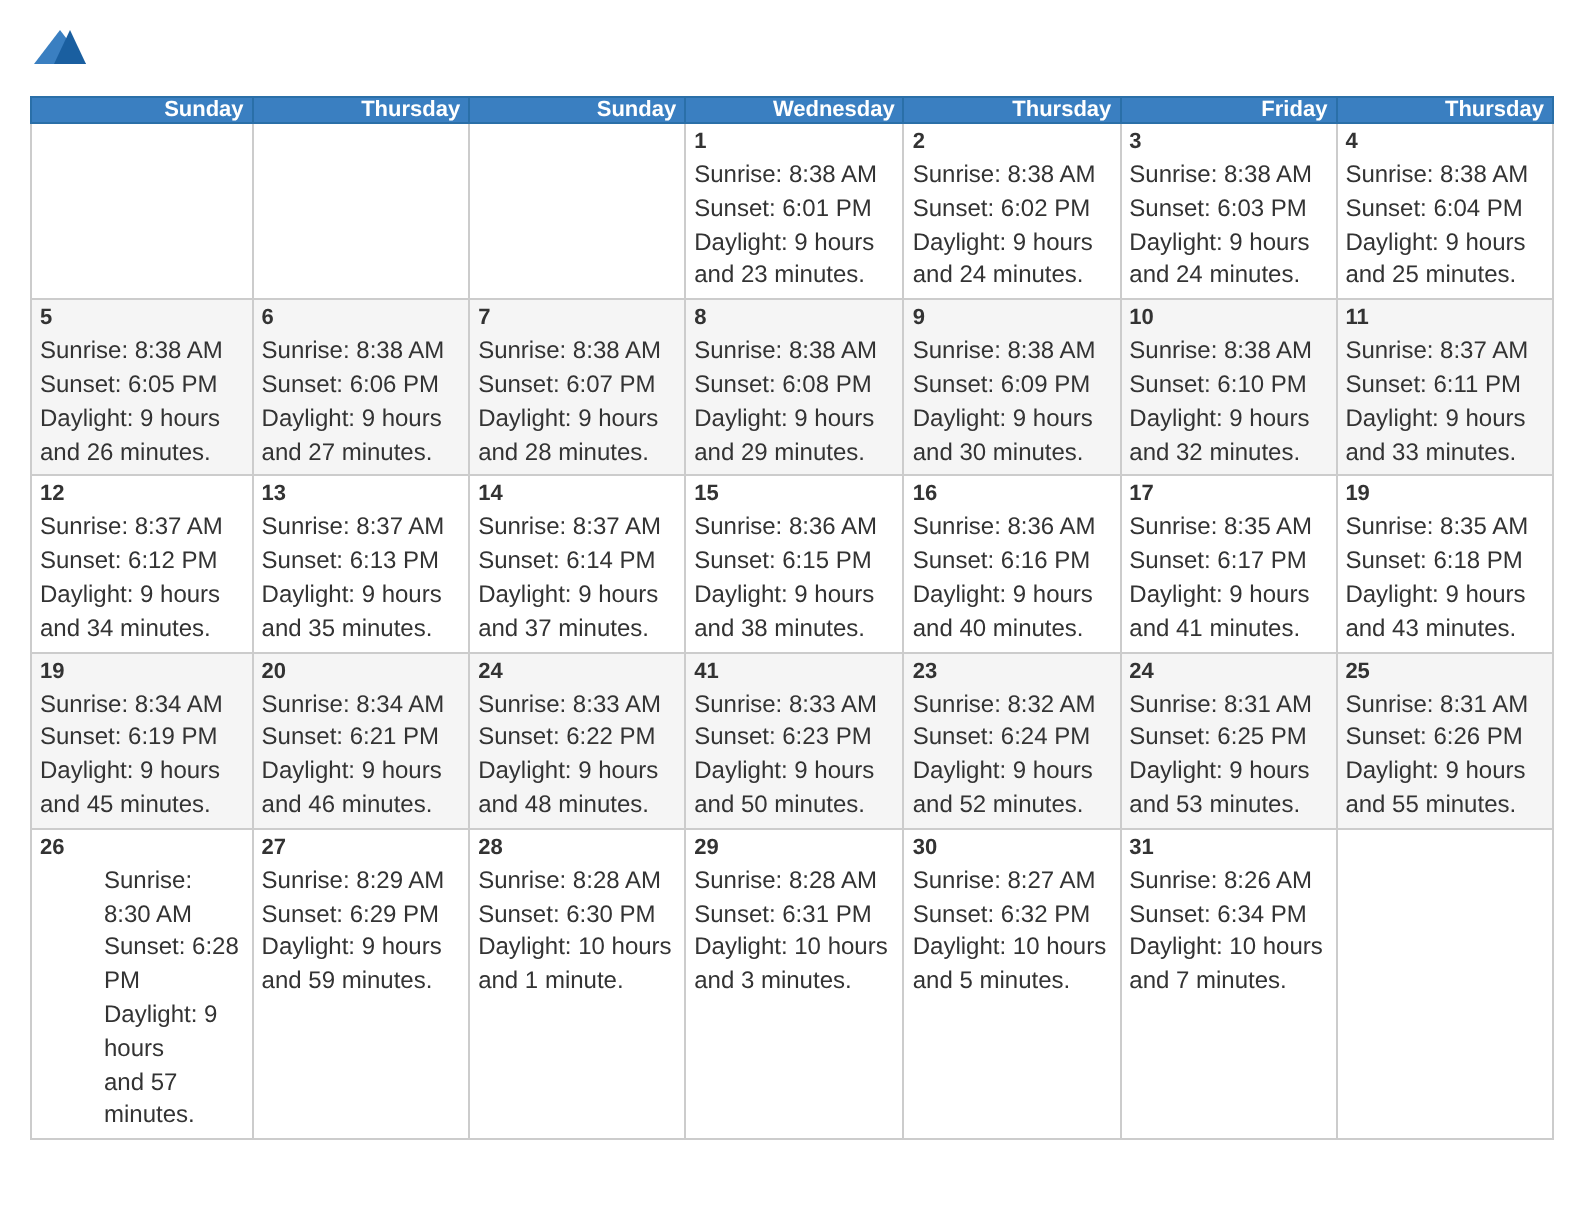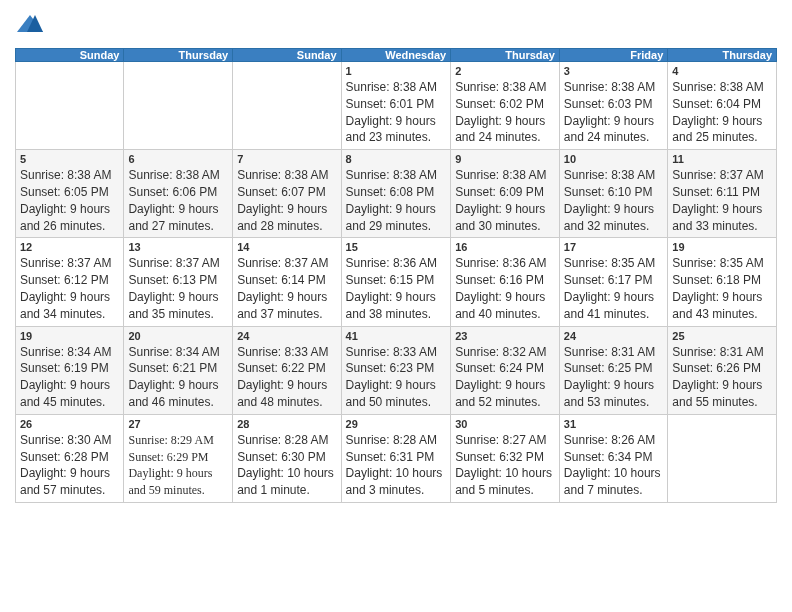--- a/index.html
+++ b/index.html
@@ -315,28 +315,28 @@
             <span class="day-num">25</span>
             <div class="day-info" style="white-space: pre-line;">Sunrise: 8:31 AM
 Sunset: 6:26 PM
 Daylight: 9 hours
 and 55 minutes.</div>
           </td>
         </tr>
         <tr>
           <td>
             <span class="day-num">26</span>
-            <div class="day-info" style="white-space: pre-line;">Sunrise: 8:30 AM
+            <div class="day-info" style="white-space: pre-line; margin-left: 32px;">Sunrise: 8:30 AM
 Sunset: 6:28 PM
 Daylight: 9 hours
 and 57 minutes.</div>
           </td>
           <td>
             <span class="day-num">27</span>
-            <div class="day-info" style="white-space: pre-line; font-family: Liberation Serif, serif;">Sunrise: 8:29 AM
+            <div class="day-info" style="white-space: pre-line;">Sunrise: 8:29 AM
 Sunset: 6:29 PM
 Daylight: 9 hours
 and 59 minutes.</div>
           </td>
           <td>
             <span class="day-num">28</span>
             <div class="day-info" style="white-space: pre-line;">Sunrise: 8:28 AM
 Sunset: 6:30 PM
 Daylight: 10 hours
 and 1 minute.</div>

